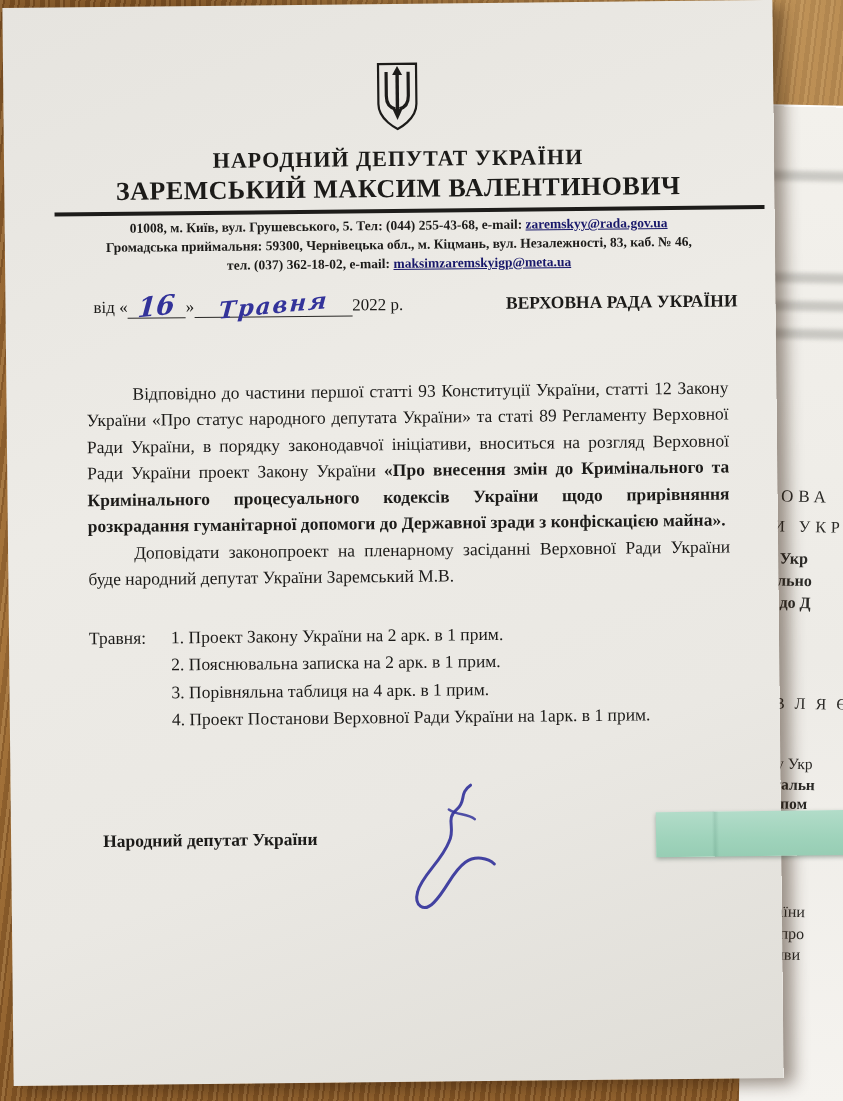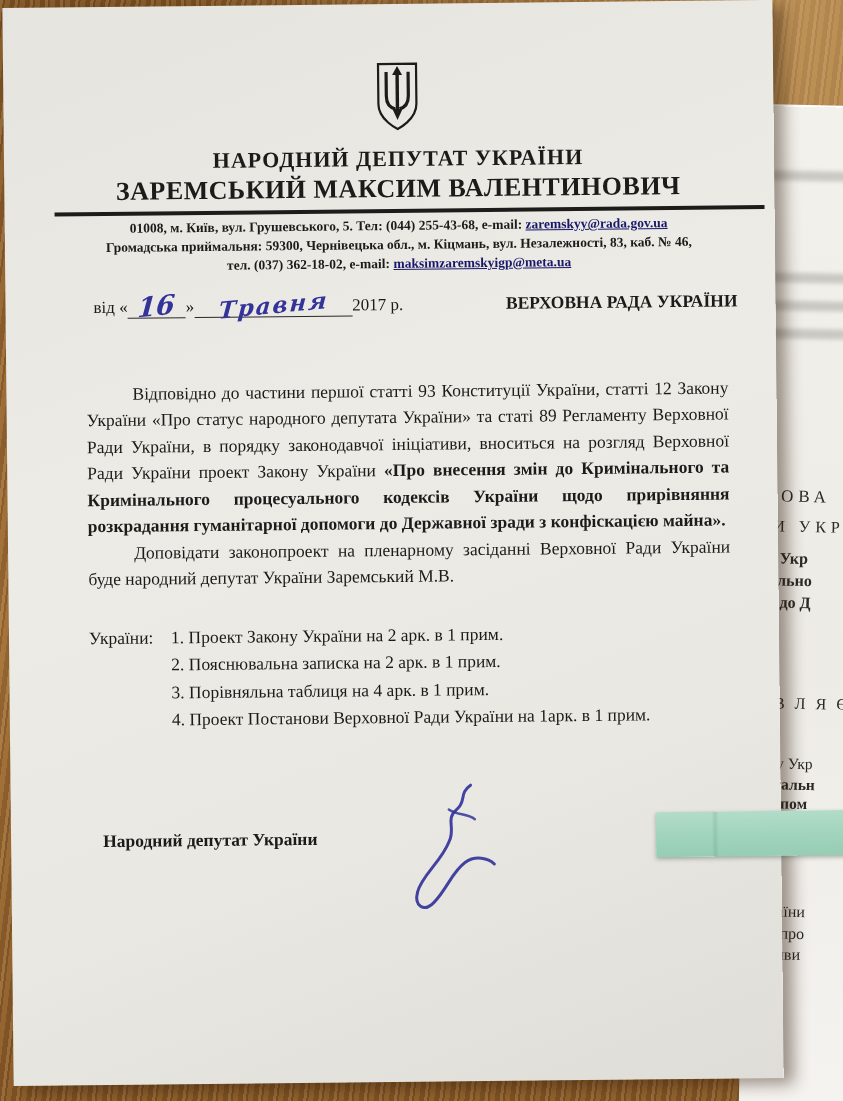--- a/index.html
+++ b/index.html
@@ -127,32 +127,32 @@
 
       <div class="addr"><span>01008, м. Київ, вул. Грушевського, 5. Тел: (044) 255-43-68, e-mail: </span><span class="email">zaremskyy@rada.gov.ua</span></div>
       <div class="addr">Громадська приймальня: 59300, Чернівецька обл., м. Кіцмань, вул. Незалежності, 83, каб. № 46,</div>
       <div class="addr"><span>тел. (037) 362-18-02, e-mail: </span><span class="email">maksimzaremskyigp@meta.ua</span></div>
 
       <div class="dateline">
         <span>від «</span>
           <span class="blank day"><span class="hw day">16</span></span>
           <span>»</span>
           <span class="blank month"><span class="hw month">Травня</span></span>
-          <span>2017 р.</span>
+          <span>2022 р.</span>
         <span class="addressee">ВЕРХОВНА РАДА УКРАЇНИ</span>
       </div>
 
       <div class="body-text">
         <p><span>Відповідно до частини першої статті 93 Конституції України, статті 12 Закону України «Про статус народного депутата України» та статі 89 Регламенту Верховної Ради України, в порядку законодавчої ініціативи, вноситься на розгляд Верховної Ради України проект Закону України </span><b>«Про внесення змін до Кримінального та Кримінального процесуального кодексів України щодо прирівняння розкрадання гуманітарної допомоги до Державної зради з конфіскацією майна».</b></p>
         <p>Доповідати законопроект на пленарному засіданні Верховної Ради України буде народний депутат України Заремський М.В.</p>
       </div>
 
       <div class="attach">
         <div class="attach-row">
-          <span class="attach-label">України:</span>
+          <span class="attach-label">Травня:</span>
           <span>1. Проект Закону України на 2 арк. в 1 прим.</span>
         </div>
         <div class="attach-row">
           <span class="attach-label"></span>
           <span>2.  Пояснювальна записка на 2 арк. в 1 прим.</span>
         </div>
         <div class="attach-row">
           <span class="attach-label"></span>
           <span>3.  Порівняльна таблиця на 4 арк. в 1 прим.</span>
         </div>

